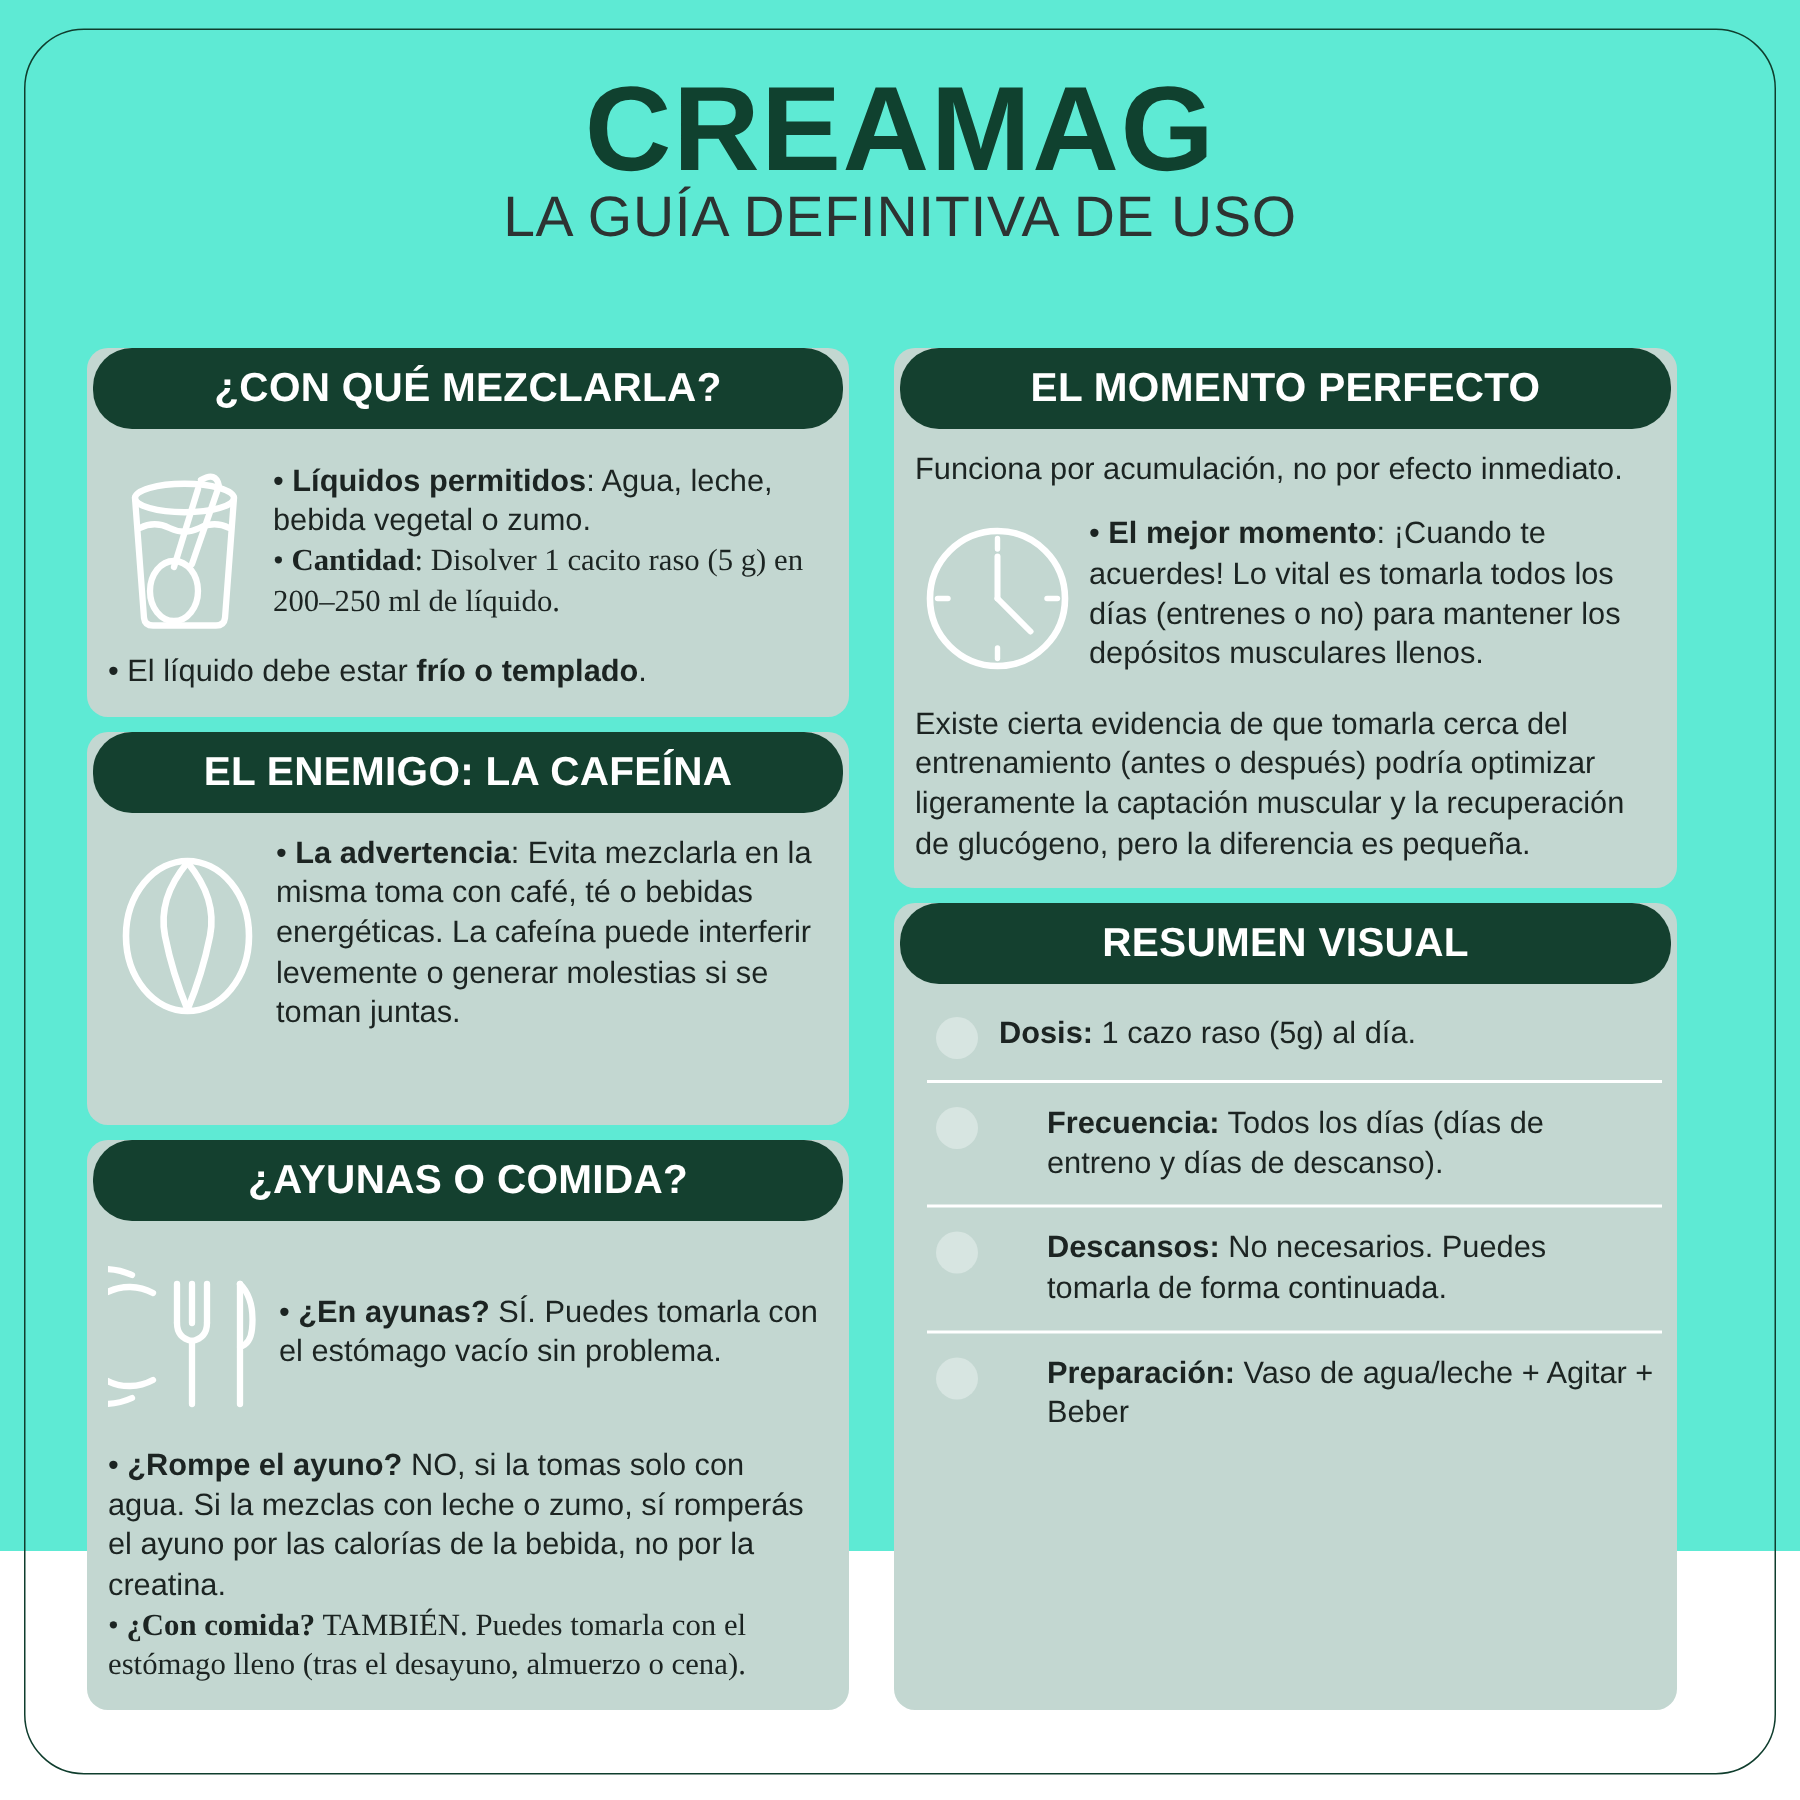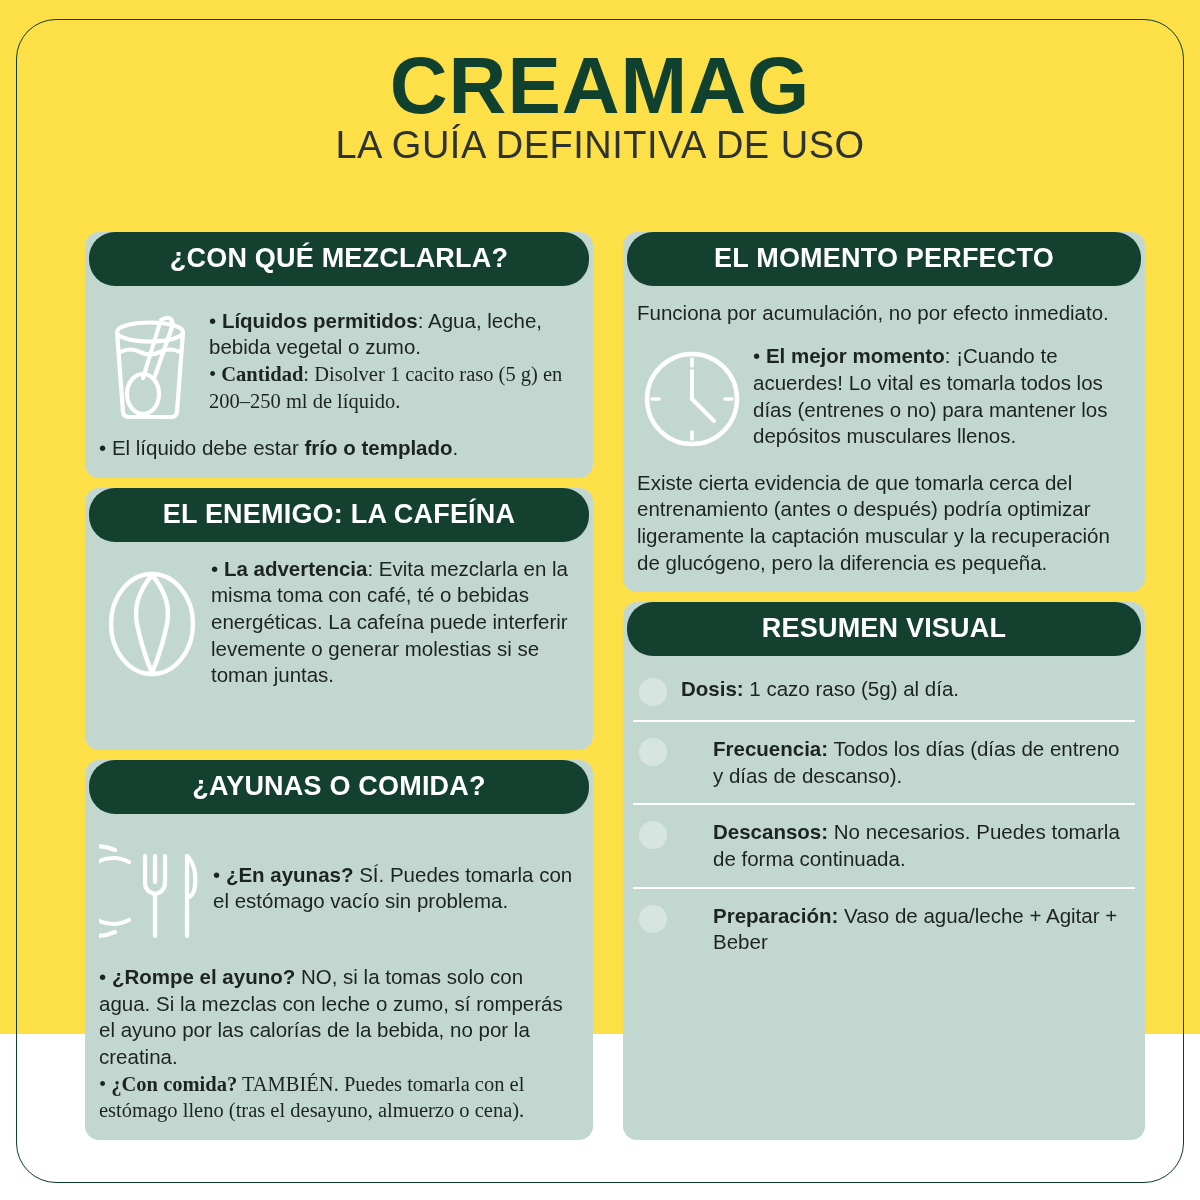--- a/index.html
+++ b/index.html
@@ -12,21 +12,21 @@
     height: 1200px;
     font-family: "Liberation Sans", sans-serif;
     -webkit-font-smoothing: antialiased;
   }
 
   .page {
     position: relative;
     width: 1200px;
     height: 1034px;
     box-sizing: border-box;
-    background: #fde047;
+    background: #5eead4;
     padding-left: 44px;
   }
 
   .page-border {
     position: absolute;
     left: 16px;
     top: 19px;
     width: 1168px;
     height: 1164px;
     box-sizing: border-box;
@@ -54,21 +54,21 @@
     margin: 0 0 0 0;
     font-size: 38px;
     font-weight: 400;
     letter-spacing: 0.5px;
     color: #2d3332;
     line-height: 1.0;
   }
 
   .columns {
     position: absolute;
-    left: 85px;
+    left: 58px;
     top: 232px;
     width: 1060px;
     display: flex;
     gap: 30px;
     align-items: flex-start;
   }
   .col {
     display: flex;
     flex-direction: column;
   }
@@ -123,21 +123,21 @@
   .gap-top { margin-top: 13px; }
   .gap-top-lg { margin-top: 16px; }
 
   b, .b { font-weight: 700; }
 
   .bullet::before {
     content: "\2022\00a0";
   }
 
   
-  .summary { padding: 6px 10px 10px 10px; }
+  .summary { padding: 6px 10px 10px 10px; margin-left: 12px; }
   .summary-item {
     display: flex;
     align-items: flex-start;
     gap: 14px;
     padding: 14px 4px 14px 6px;
   }
   .summary-item + .summary-item {
     border-top: 2.5px solid #ffffff;
     gap: 46px;
   }

